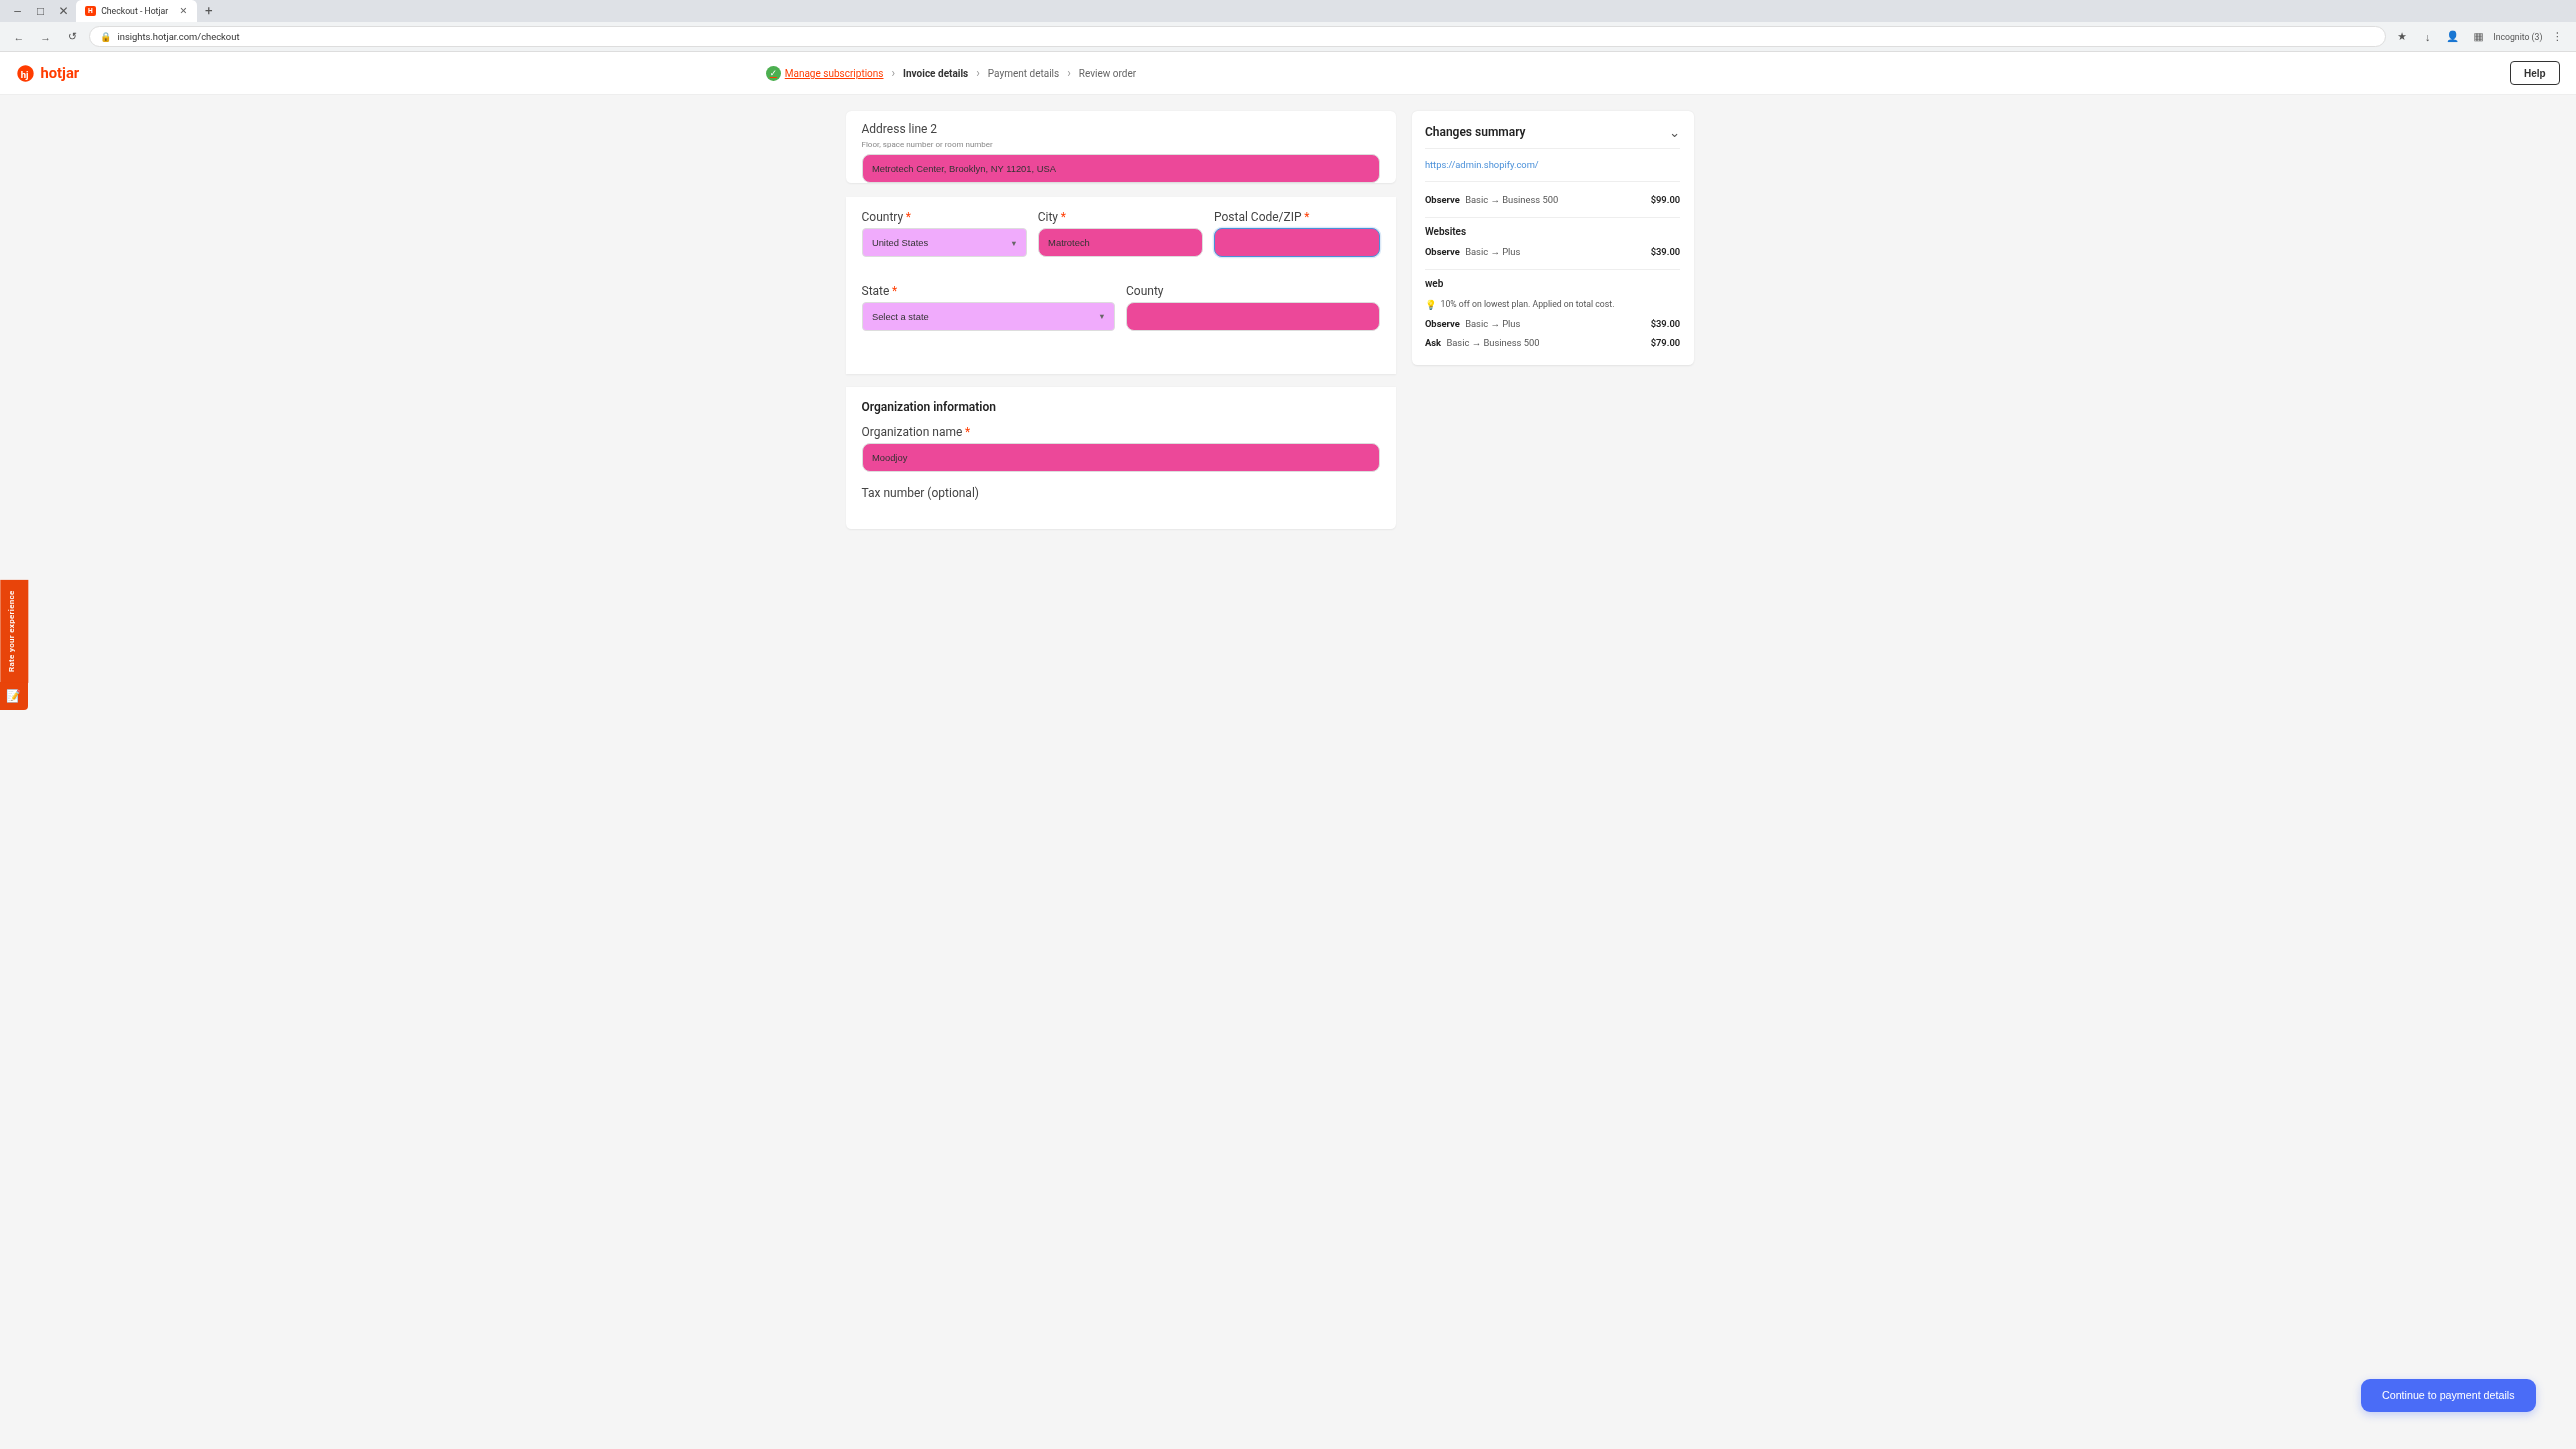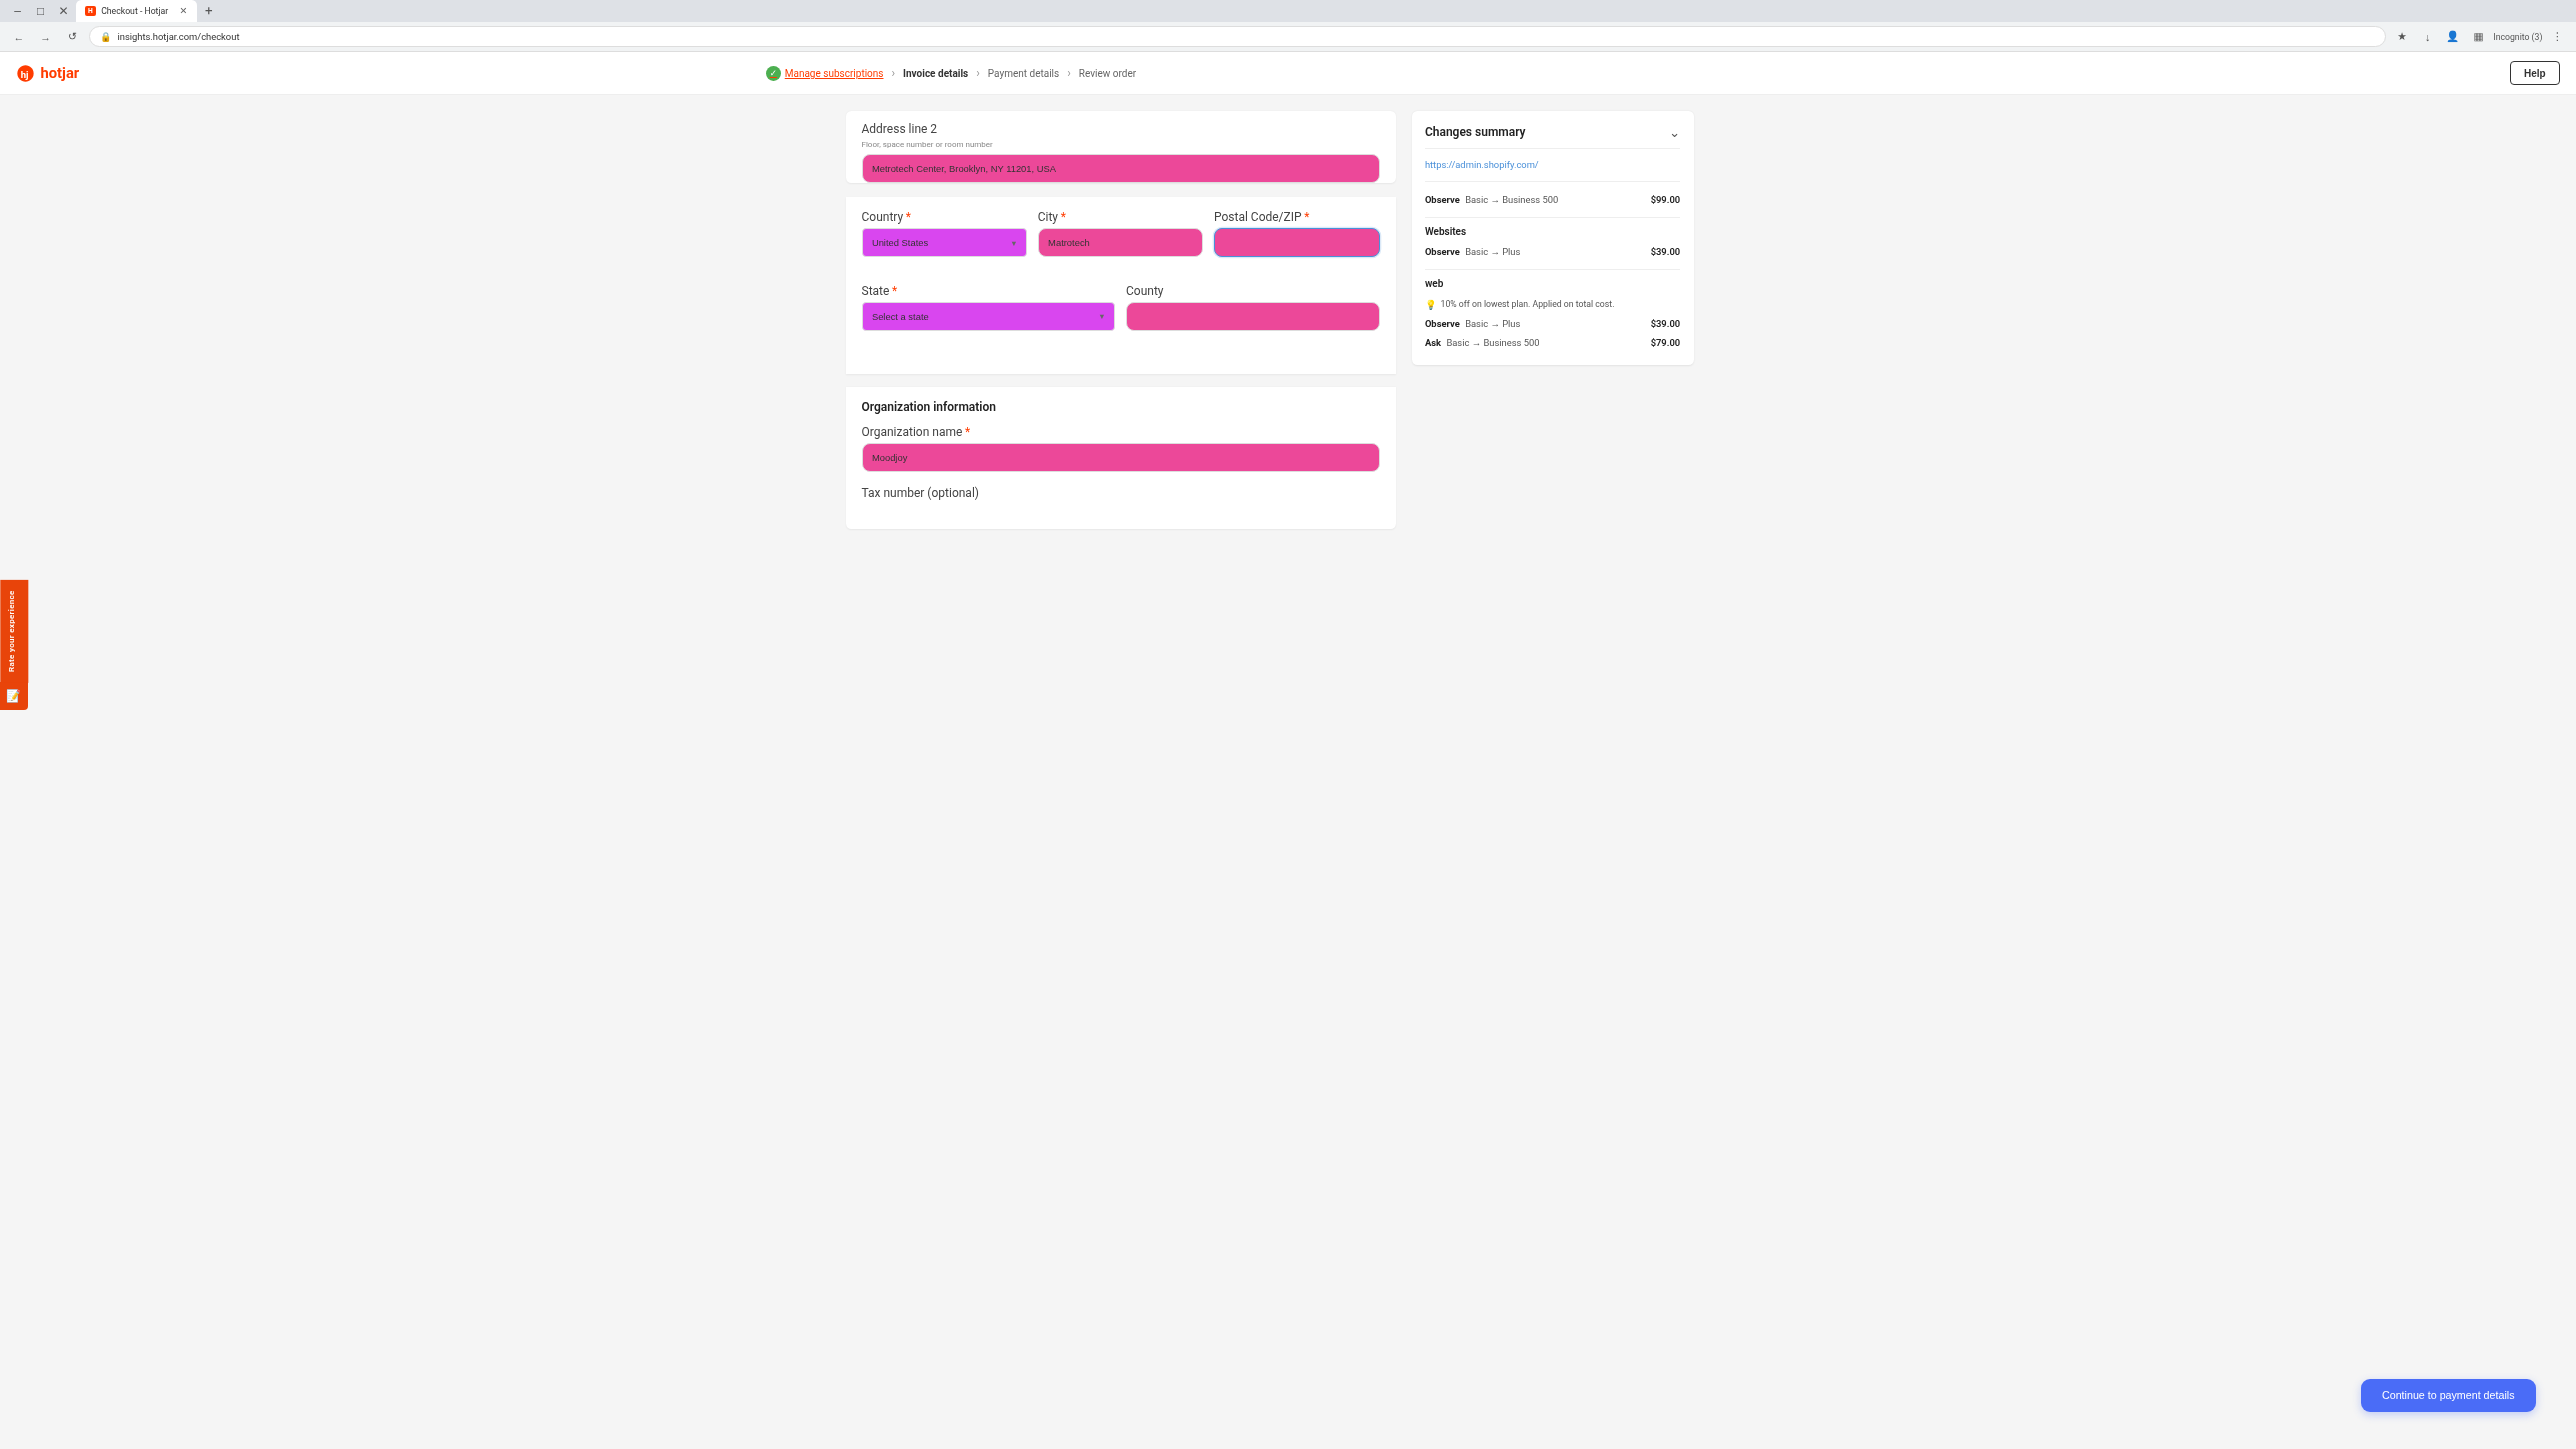--- a/index.html
+++ b/index.html
@@ -257,21 +257,21 @@
     }
 
     .select-input {
       width: 100%;
       padding: 8px 9.4px;
       border: 0.7px solid #ddd;
       border-radius: 4px;
       font-size: 9.4px;
       color: #333;
       outline: none;
-      background: #d946ef;
+      background: #f0abfc;
       appearance: none;
       cursor: pointer;
     }
     .select-wrapper {
       position: relative;
     }
     .select-wrapper::after {
       content: '▼';
       position: absolute;
       right: 9.4px;

